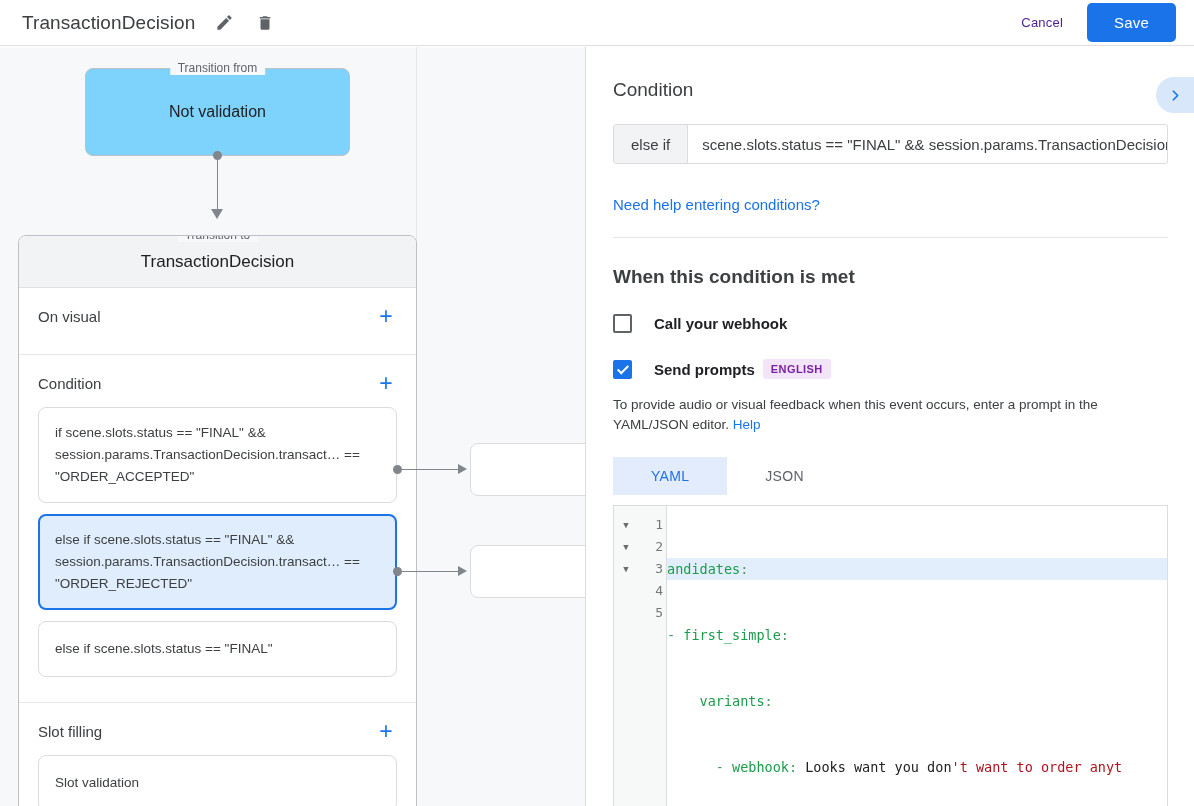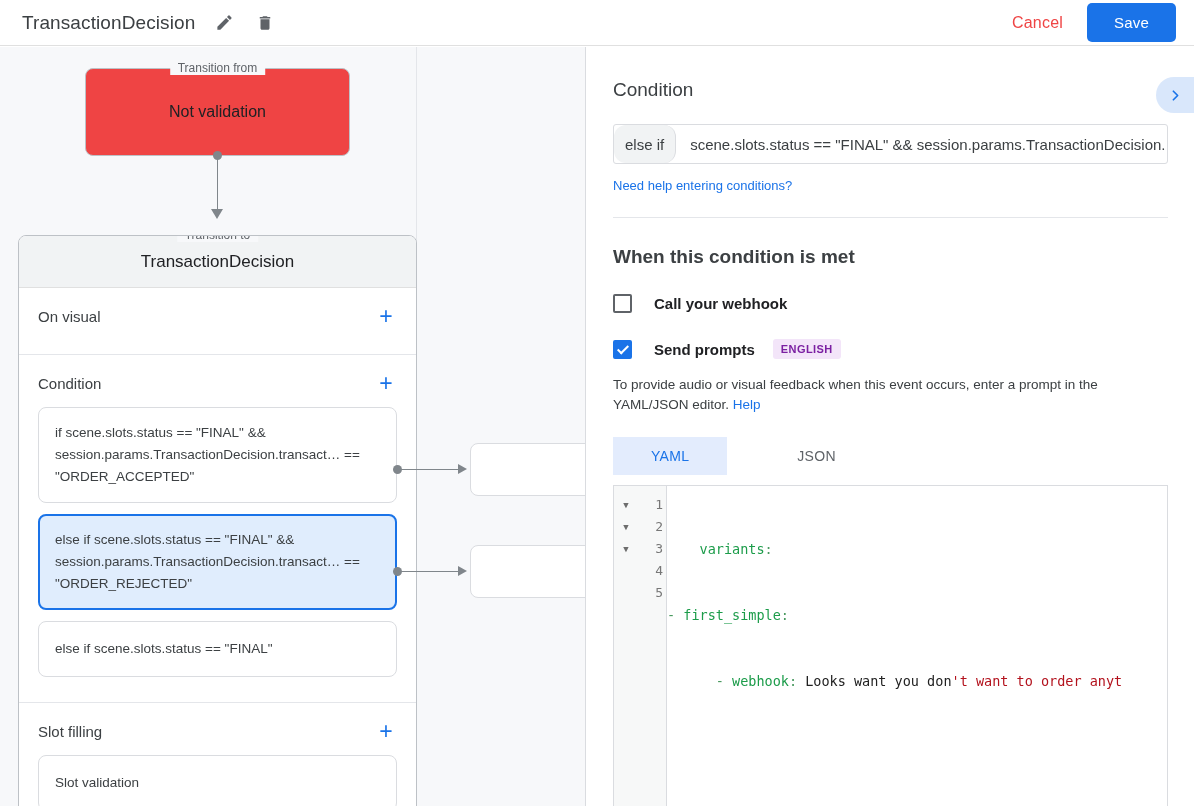--- a/index.html
+++ b/index.html
@@ -31,21 +31,21 @@
     display: flex; align-items: center; justify-content: center;
     cursor: pointer; border-radius: 50%;
   }
   .edit-icon-wrap { margin-left: 14px; }
   .delete-icon-wrap { margin-left: 11px; }
   .topbar-right {
     margin-left: auto; display: flex; align-items: center; gap: 10px;
     padding-right: 18px;
   }
   .btn-text {
-    color: #ef4444; font-size: 16px; font-weight: 500;
+    color: #4c1d95; font-size: 13px; font-weight: 500;
     background: none; border: none; padding: 8px 14px;
     border-radius: 4px; cursor: pointer; letter-spacing: .2px;
   }
   .btn-filled {
     background: #1a73e8; color: #ffffff;
     font-size: 15px; font-weight: 400;
     border: none; border-radius: 5px;
     padding: 11px 27px; cursor: pointer; letter-spacing: .2px;
   }
 
@@ -60,21 +60,21 @@
   .vline {
     position: absolute; left: 416px; top: 0;
     width: 1px; height: 759px; background: #e4e6ea;
   }
 
   
   .node {
     position: absolute;
     border: 1px solid #bdc1c6;
     border-radius: 8px;
-    background: #ef4444;
+    background: #7dd3fc;
     text-align: center;
   }
   .node-legend {
     position: absolute; top: -8px; left: 50%;
     transform: translateX(-50%);
     background: #f7f8fa;
     padding: 0 8px;
     font-size: 12px; color: #5f6368;
     white-space: nowrap;
   }
@@ -187,33 +187,33 @@
     margin-top: 23px;
     border: 1px solid #dadce0;
     border-radius: 3px;
     height: 40px;
     overflow: hidden;
   }
   .cond-prefix {
     background: #f1f3f4;
     border-right: 1px solid #dadce0;
     display: flex; align-items: center;
-    padding: 0 11px;
-    font-size: 15px; color: #3c4043; border-radius: 12px;
+    padding: 0 17px;
+    font-size: 15px; color: #3c4043;
   }
   .cond-value {
     flex: 1; display: flex; align-items: center;
     padding: 0 14px;
     font-size: 15px; color: #3c4043;
     white-space: nowrap; overflow: hidden;
   }
   .help-link {
     display: inline-block;
-    margin-top: 14px;
-    font-size: 13px; color: #1a73e8;
+    margin-top: 32px;
+    font-size: 15px; color: #1a73e8;
     text-decoration: none; cursor: pointer;
   }
   .when-title {
     font-size: 19px; color: #3c4043;
     padding-top: 28px;
     font-weight: bold;
   }
   .cbrow { display: flex; align-items: center; margin-top: 26px; }
   .cb {
     width: 19px; height: 19px;
@@ -233,36 +233,36 @@
     width: 4px; height: 9px;
     border: solid #ffffff;
     border-width: 0 2px 2px 0;
     transform: rotate(45deg);
   }
   .cb-label {
     margin-left: 22px;
     font-size: 15px; font-weight: 700; color: #202124;
   }
   .lang-badge {
-    margin-left: 18px;
+    margin-left: 8px;
     background: #f3e5f9;
     color: #7b20a2;
     font-size: 11px; font-weight: 700;
     letter-spacing: .4px;
     padding: 4px 8px;
     border-radius: 3px;
   }
   .help-text {
     margin-top: 16px;
     font-size: 13.5px; color: #3c4043; line-height: 20px;
     max-width: 560px;
   }
   .help-text a { color: #1a73e8; text-decoration: none; cursor: pointer; }
 
-  .tabs { display: flex; margin-top: 22px; gap: 32px; }
+  .tabs { display: flex; margin-top: 22px; }
   .tab {
     padding: 11px 38px;
     font-size: 14px; color: #5f6368; font-weight: 500;
     cursor: pointer; letter-spacing: .3px;
   }
   .tab.active { background: #e3ecfd; color: #1a73e8; }
 
   .editor {
     margin-top: 10px;
     border: 1px solid #dadce0;
@@ -442,20 +442,21 @@
 
       <div class="gutter-nums">
         <div class="lnum">1</div>
         <div class="lnum">2</div>
         <div class="lnum">3</div>
         <div class="lnum">4</div>
         <div class="lnum">5</div>
       </div>
 
       <div class="code">
+        <div class="code-line hl"><span class="punct"></span><span class="k">andidates</span><span class="punct">:</span></div>
+        <div class="code-line"><span class="punct">- </span><span class="k">first_simple</span><span class="punct">:</span></div>
         <div class="code-line"><span class="punct">    </span><span class="k">variants</span><span class="punct">:</span></div>
-        <div class="code-line"><span class="punct">- </span><span class="k">first_simple</span><span class="punct">:</span></div>
         <div class="code-line"><span class="punct">      - </span><span class="k">webhook</span><span class="punct">:</span><span class="plain"> Looks want you don</span><span class="str">'t want to order anyt</span></div>
         <div class="code-line"></div>
       </div>
     </div>
   </div>
 </div>
 
 </body></html>

